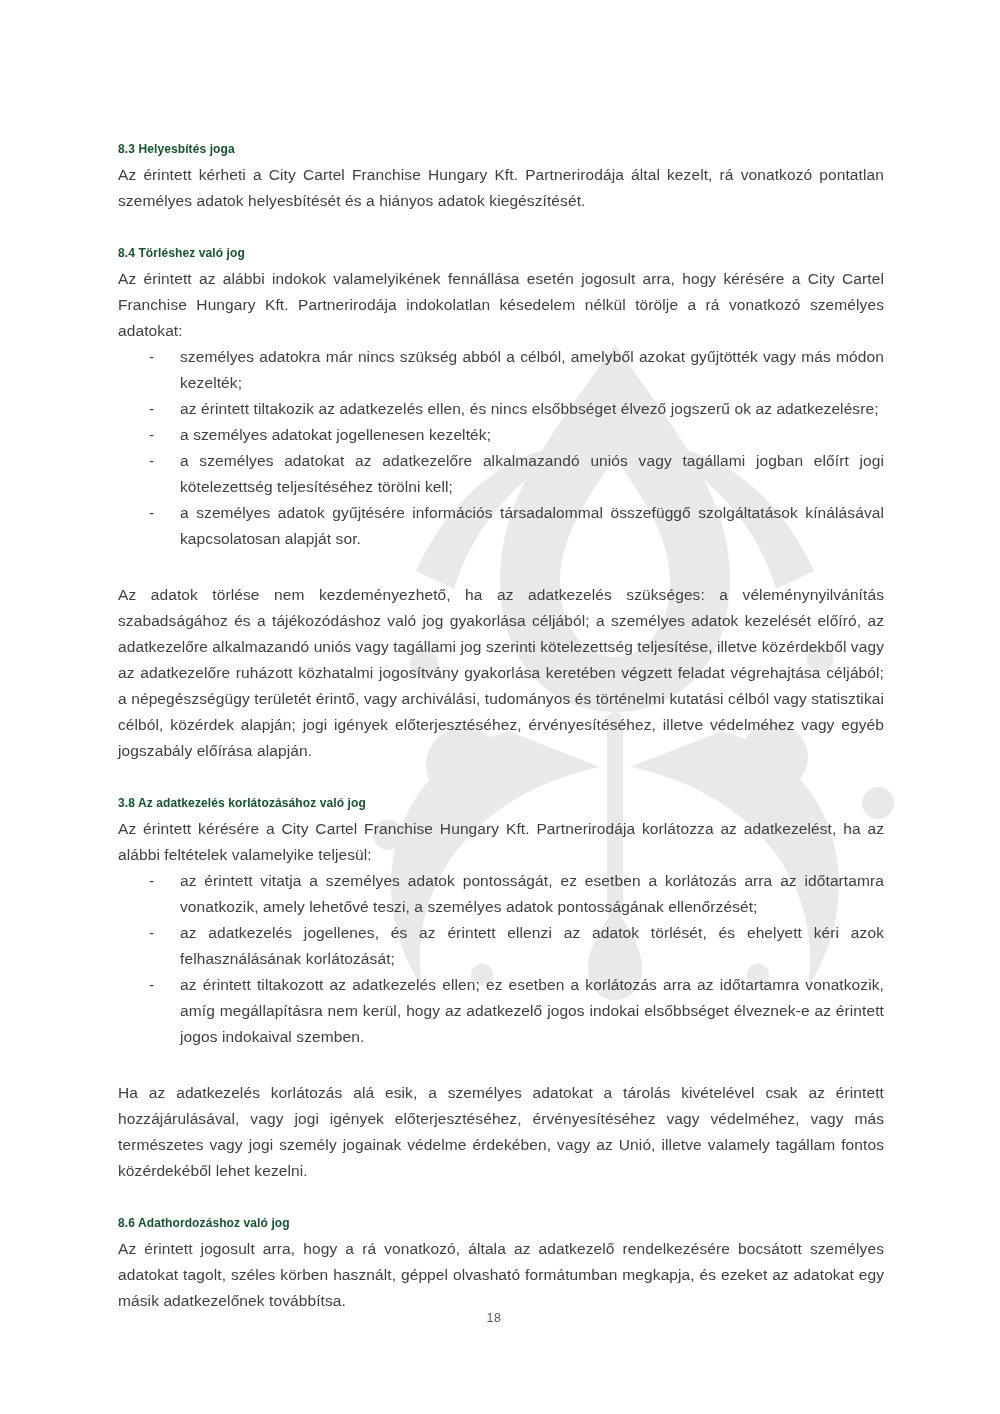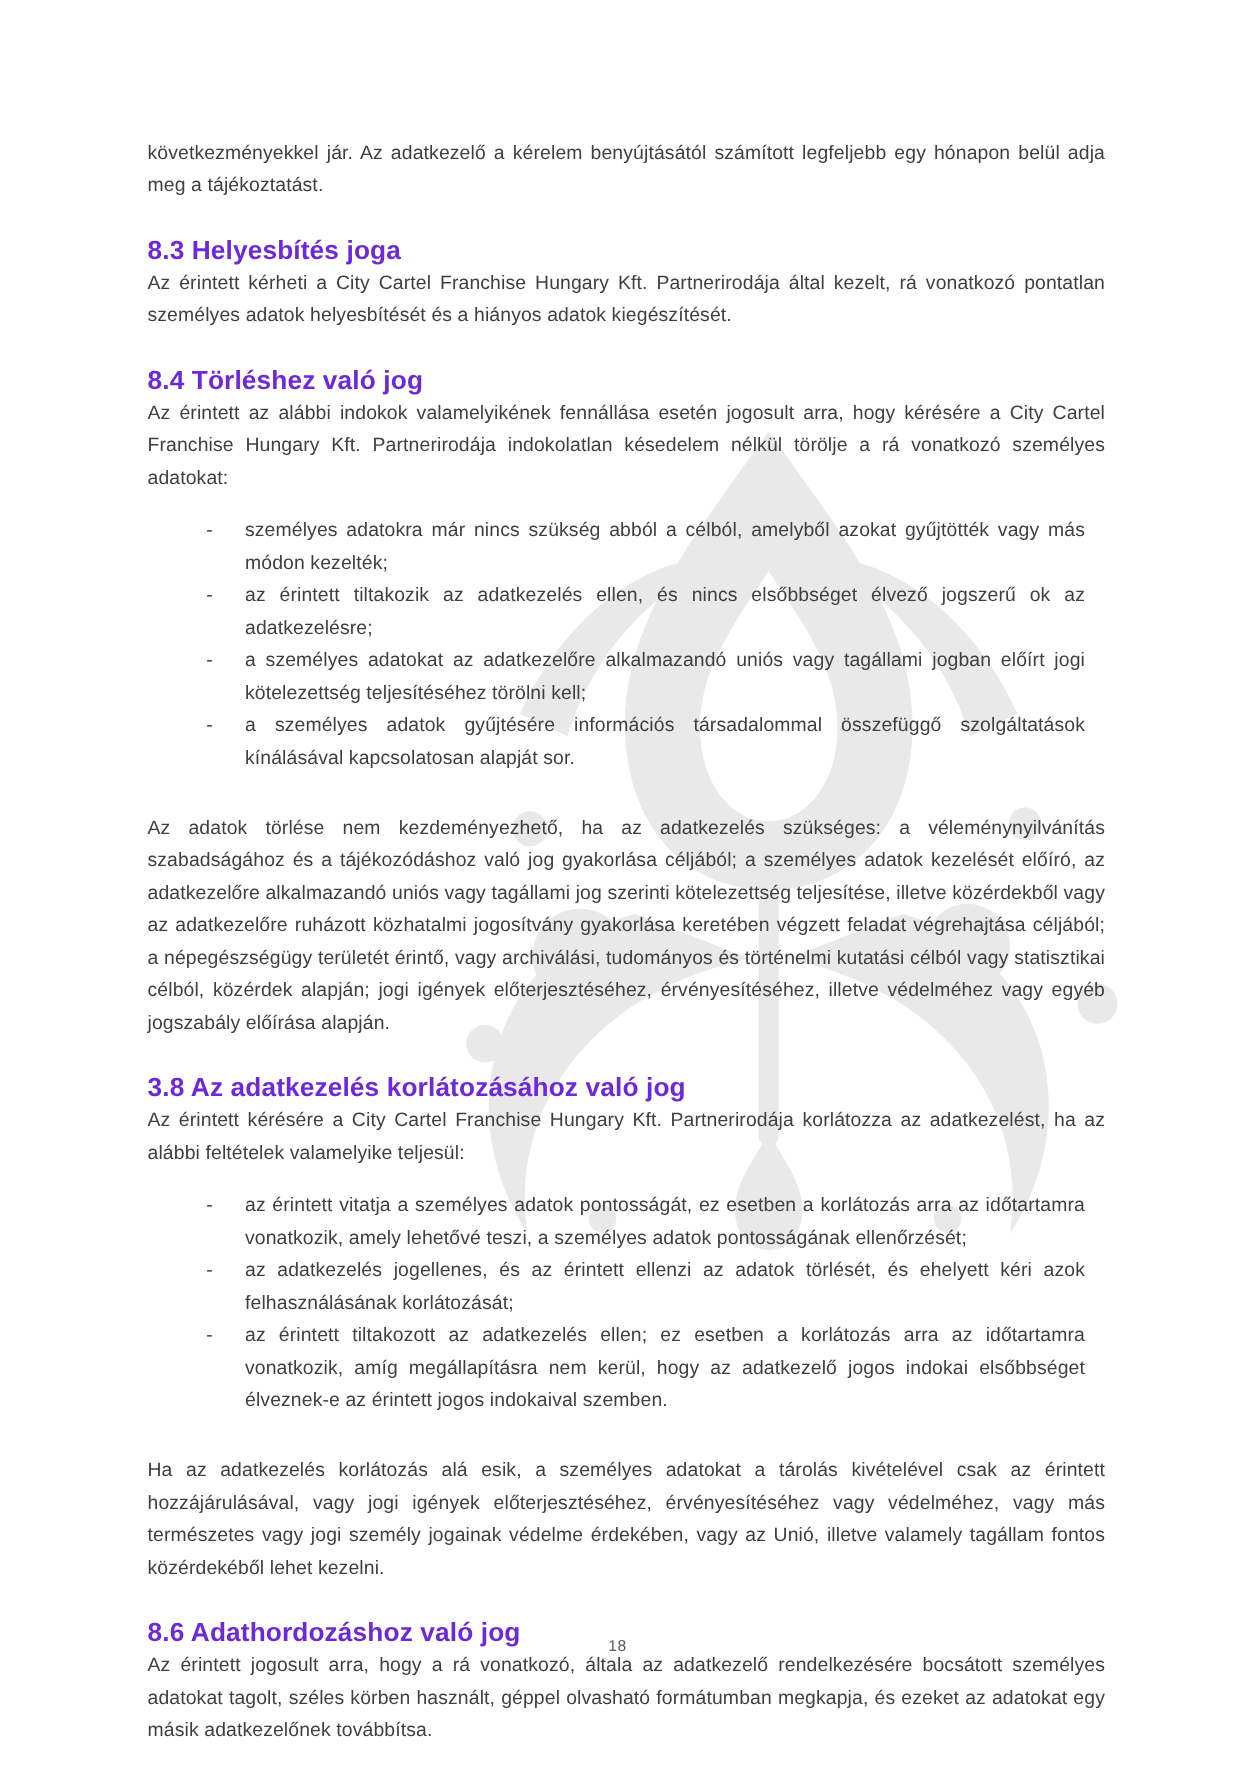--- a/index.html
+++ b/index.html
@@ -38,29 +38,29 @@
     text-align: justify;
     letter-spacing: 0.1px;
   }
   .doc-content p {
     margin: 0;
   }
   .doc-content p.gap {
     margin-top: 30px;
   }
   h2.section-heading {
-    font-size: 21px;
+    font-size: 12px;
     line-height: 26px;
     font-weight: bold;
-    color: #6d28d9;
+    color: #14532d;
     margin: 26px 0 0 0;
     text-align: left;
   }
   ul.dash-list {
-    margin: 16px;
+    margin: 0;
     padding: 0 0 0 62px;
     list-style: none;
   }
   ul.dash-list li {
     position: relative;
     text-align: justify;
   }
   ul.dash-list li::before {
     content: "-";
     position: absolute;
@@ -108,30 +108,30 @@
       <circle cx="490" cy="324" r="13"></circle>
       <circle cx="548" cy="468" r="16"></circle>
       <circle cx="58" cy="500" r="15"></circle>
       <circle cx="152" cy="640" r="11"></circle>
       <circle cx="428" cy="640" r="11"></circle>
     </g>
   </svg>
 
   <section class="doc-content">
 
-    <p>következményekkel jár. Az adatkezelő a kérelem benyújtásától számított legfeljebb egy hónapon belül adja meg a tájékoztatást.</p>
 
     <h2 class="section-heading">8.3 Helyesbítés joga</h2>
     <p>Az érintett kérheti a City Cartel Franchise Hungary Kft. Partnerirodája által kezelt, rá vonatkozó pontatlan személyes adatok helyesbítését és a hiányos adatok kiegészítését.</p>
 
     <h2 class="section-heading">8.4 Törléshez való jog</h2>
     <p>Az érintett az alábbi indokok valamelyikének fennállása esetén jogosult arra, hogy kérésére a City Cartel Franchise Hungary Kft. Partnerirodája indokolatlan késedelem nélkül törölje a rá vonatkozó személyes adatokat:</p>
     <ul class="dash-list">
       <li>személyes adatokra már nincs szükség abból a célból, amelyből azokat gyűjtötték vagy más módon kezelték;</li>
       <li>az érintett tiltakozik az adatkezelés ellen, és nincs elsőbbséget élvező jogszerű ok az adatkezelésre;</li>
+      <li>a személyes adatokat jogellenesen kezelték;</li>
       <li>a személyes adatokat az adatkezelőre alkalmazandó uniós vagy tagállami jogban előírt jogi kötelezettség teljesítéséhez törölni kell;</li>
       <li>a személyes adatok gyűjtésére információs társadalommal összefüggő szolgáltatások kínálásával kapcsolatosan alapját sor.</li>
     </ul>
     <p class="gap">Az adatok törlése nem kezdeményezhető, ha az adatkezelés szükséges: a véleménynyilvánítás szabadságához és a tájékozódáshoz való jog gyakorlása céljából; a személyes adatok kezelését előíró, az adatkezelőre alkalmazandó uniós vagy tagállami jog szerinti kötelezettség teljesítése, illetve közérdekből vagy az adatkezelőre ruházott közhatalmi jogosítvány gyakorlása keretében végzett feladat végrehajtása céljából; a népegészségügy területét érintő, vagy archiválási, tudományos és történelmi kutatási célból vagy statisztikai célból, közérdek alapján; jogi igények előterjesztéséhez, érvényesítéséhez, illetve védelméhez vagy egyéb jogszabály előírása alapján.</p>
 
     <h2 class="section-heading">3.8 Az adatkezelés korlátozásához való jog</h2>
     <p>Az érintett kérésére a City Cartel Franchise Hungary Kft. Partnerirodája korlátozza az adatkezelést, ha az alábbi feltételek valamelyike teljesül:</p>
     <ul class="dash-list">
       <li>az érintett vitatja a személyes adatok pontosságát, ez esetben a korlátozás arra az időtartamra vonatkozik, amely lehetővé teszi, a személyes adatok pontosságának ellenőrzését;</li>
       <li>az adatkezelés jogellenes, és az érintett ellenzi az adatok törlését, és ehelyett kéri azok felhasználásának korlátozását;</li>

